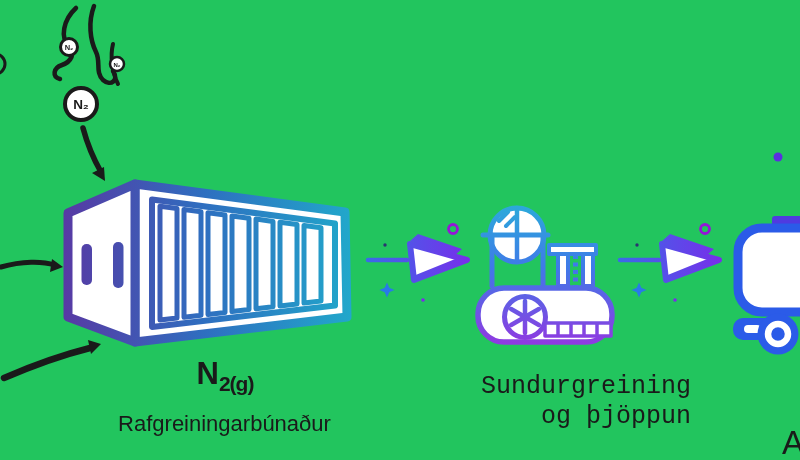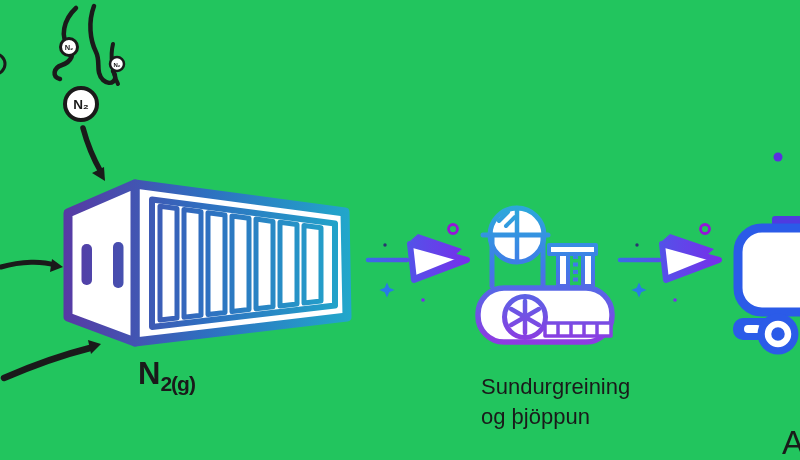--- a/index.html
+++ b/index.html
@@ -6,27 +6,27 @@
   .stage{
     position:relative;width:800px;height:460px;background:#22c55e;
     overflow:hidden;font-family:"Liberation Sans","DejaVu Sans",sans-serif;
   }
   .abs{position:absolute;}
   .title{
     left:246px;top:76px;font-size:37px;letter-spacing:-0.5px;
     color:var(--ink,#1a1a1a);white-space:nowrap;
   }
   .gas-label{
-    left:138px;top:356px;width:150px;
+    left:150px;top:356px;width:150px;text-align:center;
     font-weight:700;font-size:31px;color:var(--ink,#1a1a1a);
   }
   .gas-label sub{font-size:21px;vertical-align:-7px;letter-spacing:-1px;}
   .node-label{color:var(--ink,#1a1a1a);}
   .electro-label{left:92px;top:411px;width:265px;text-align:center;font-size:22px;}
-  .sep-label{left:481px;top:372px;font-size:22px;line-height:29.5px;text-align:left;}
+  .sep-label{left:481px;top:372px;font-size:25px;line-height:29.5px;text-align:right;font-family:Liberation Mono, monospace;}
   .sep-label span{display:block;}
   .corner-letter{left:782px;top:424px;font-size:33px;color:var(--ink,#1a1a1a);}
   svg{display:block;overflow:visible;}
   text.n2{font-family:"Liberation Sans","DejaVu Sans",sans-serif;font-weight:700;fill:var(--ink,#1a1a1a);text-anchor:middle;}
 </style>
 </head>
 <body>
 
 <div class="stage">
 
@@ -161,20 +161,21 @@
       <circle cx="53" cy="184" r="20.5" style="fill:var(--truck-blue,#2b5be8)"></circle>
       <circle cx="53" cy="184" r="10" fill="none" stroke="#ffffff" stroke-width="6.5"></circle>
     </g>
   </svg>
 
 
   <div class="abs gas-label">
     <span>N</span><sub>2(g)</sub>
   </div>
 
+  <div class="abs node-label electro-label">Rafgreiningarbúnaður</div>
 
   <div class="abs node-label sep-label">
     <span>Sundurgreining</span>
     <span>og þjöppun</span>
   </div>
 
   <div class="abs corner-letter">A</div>
 
 </div>
 

